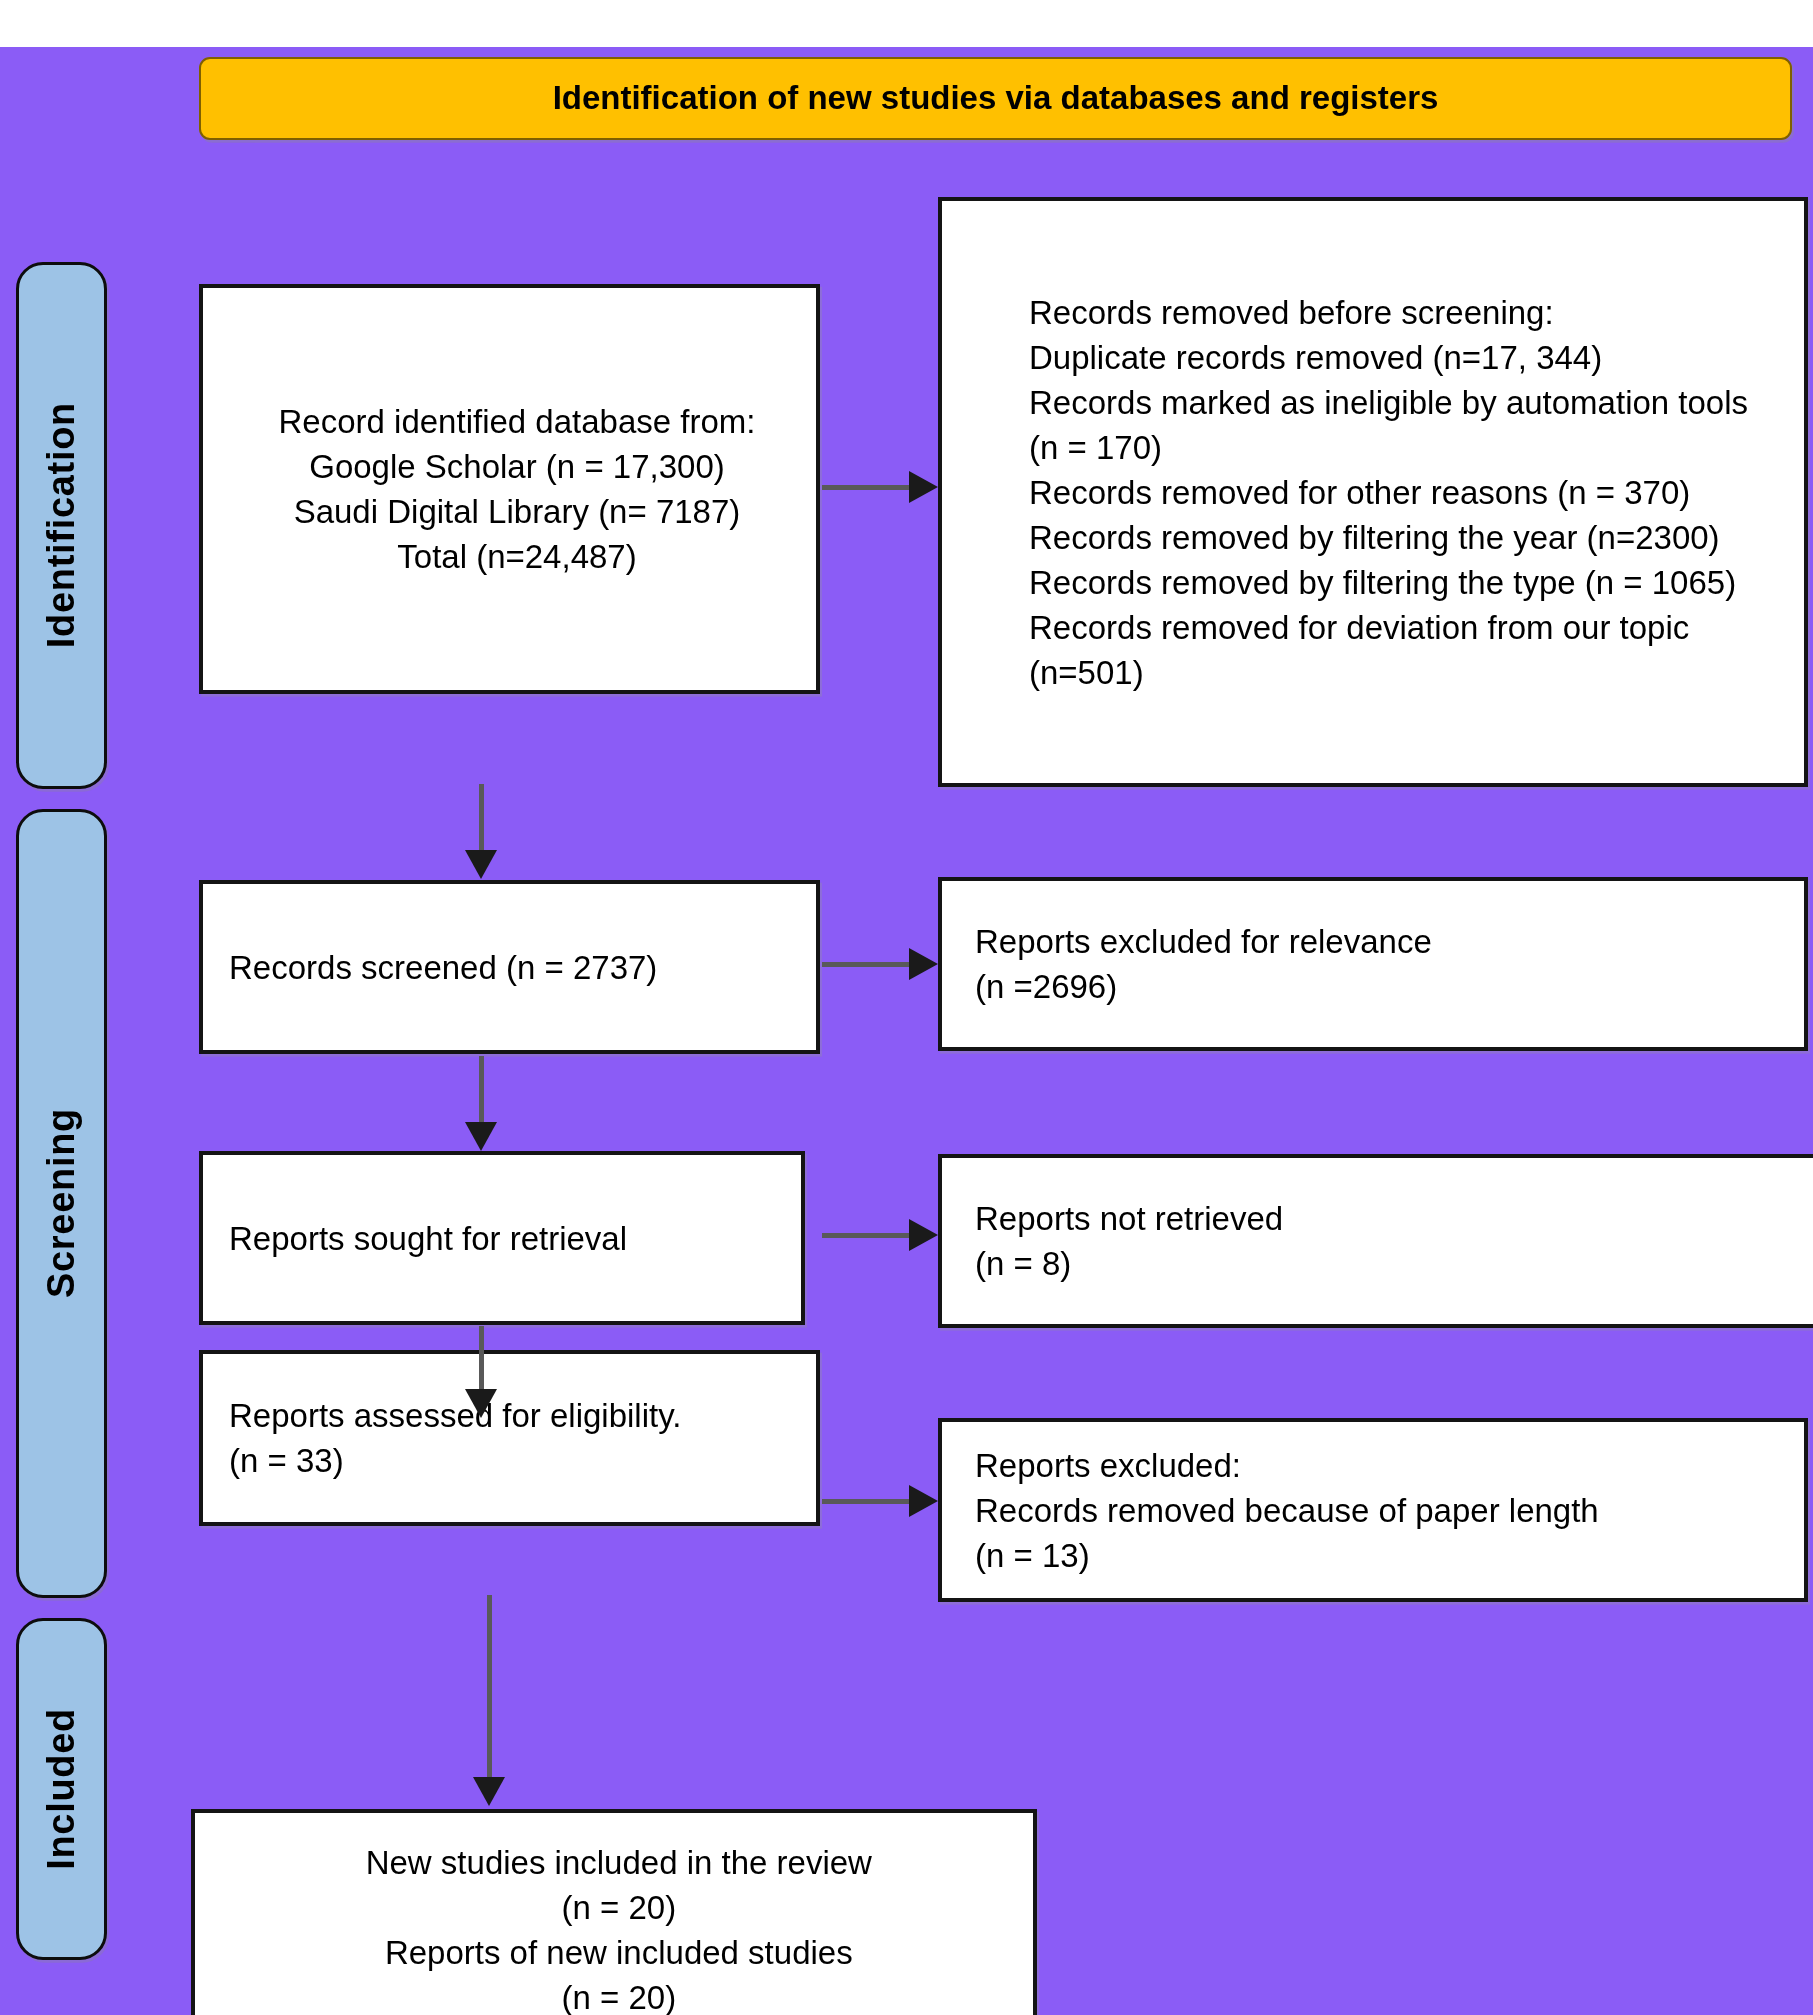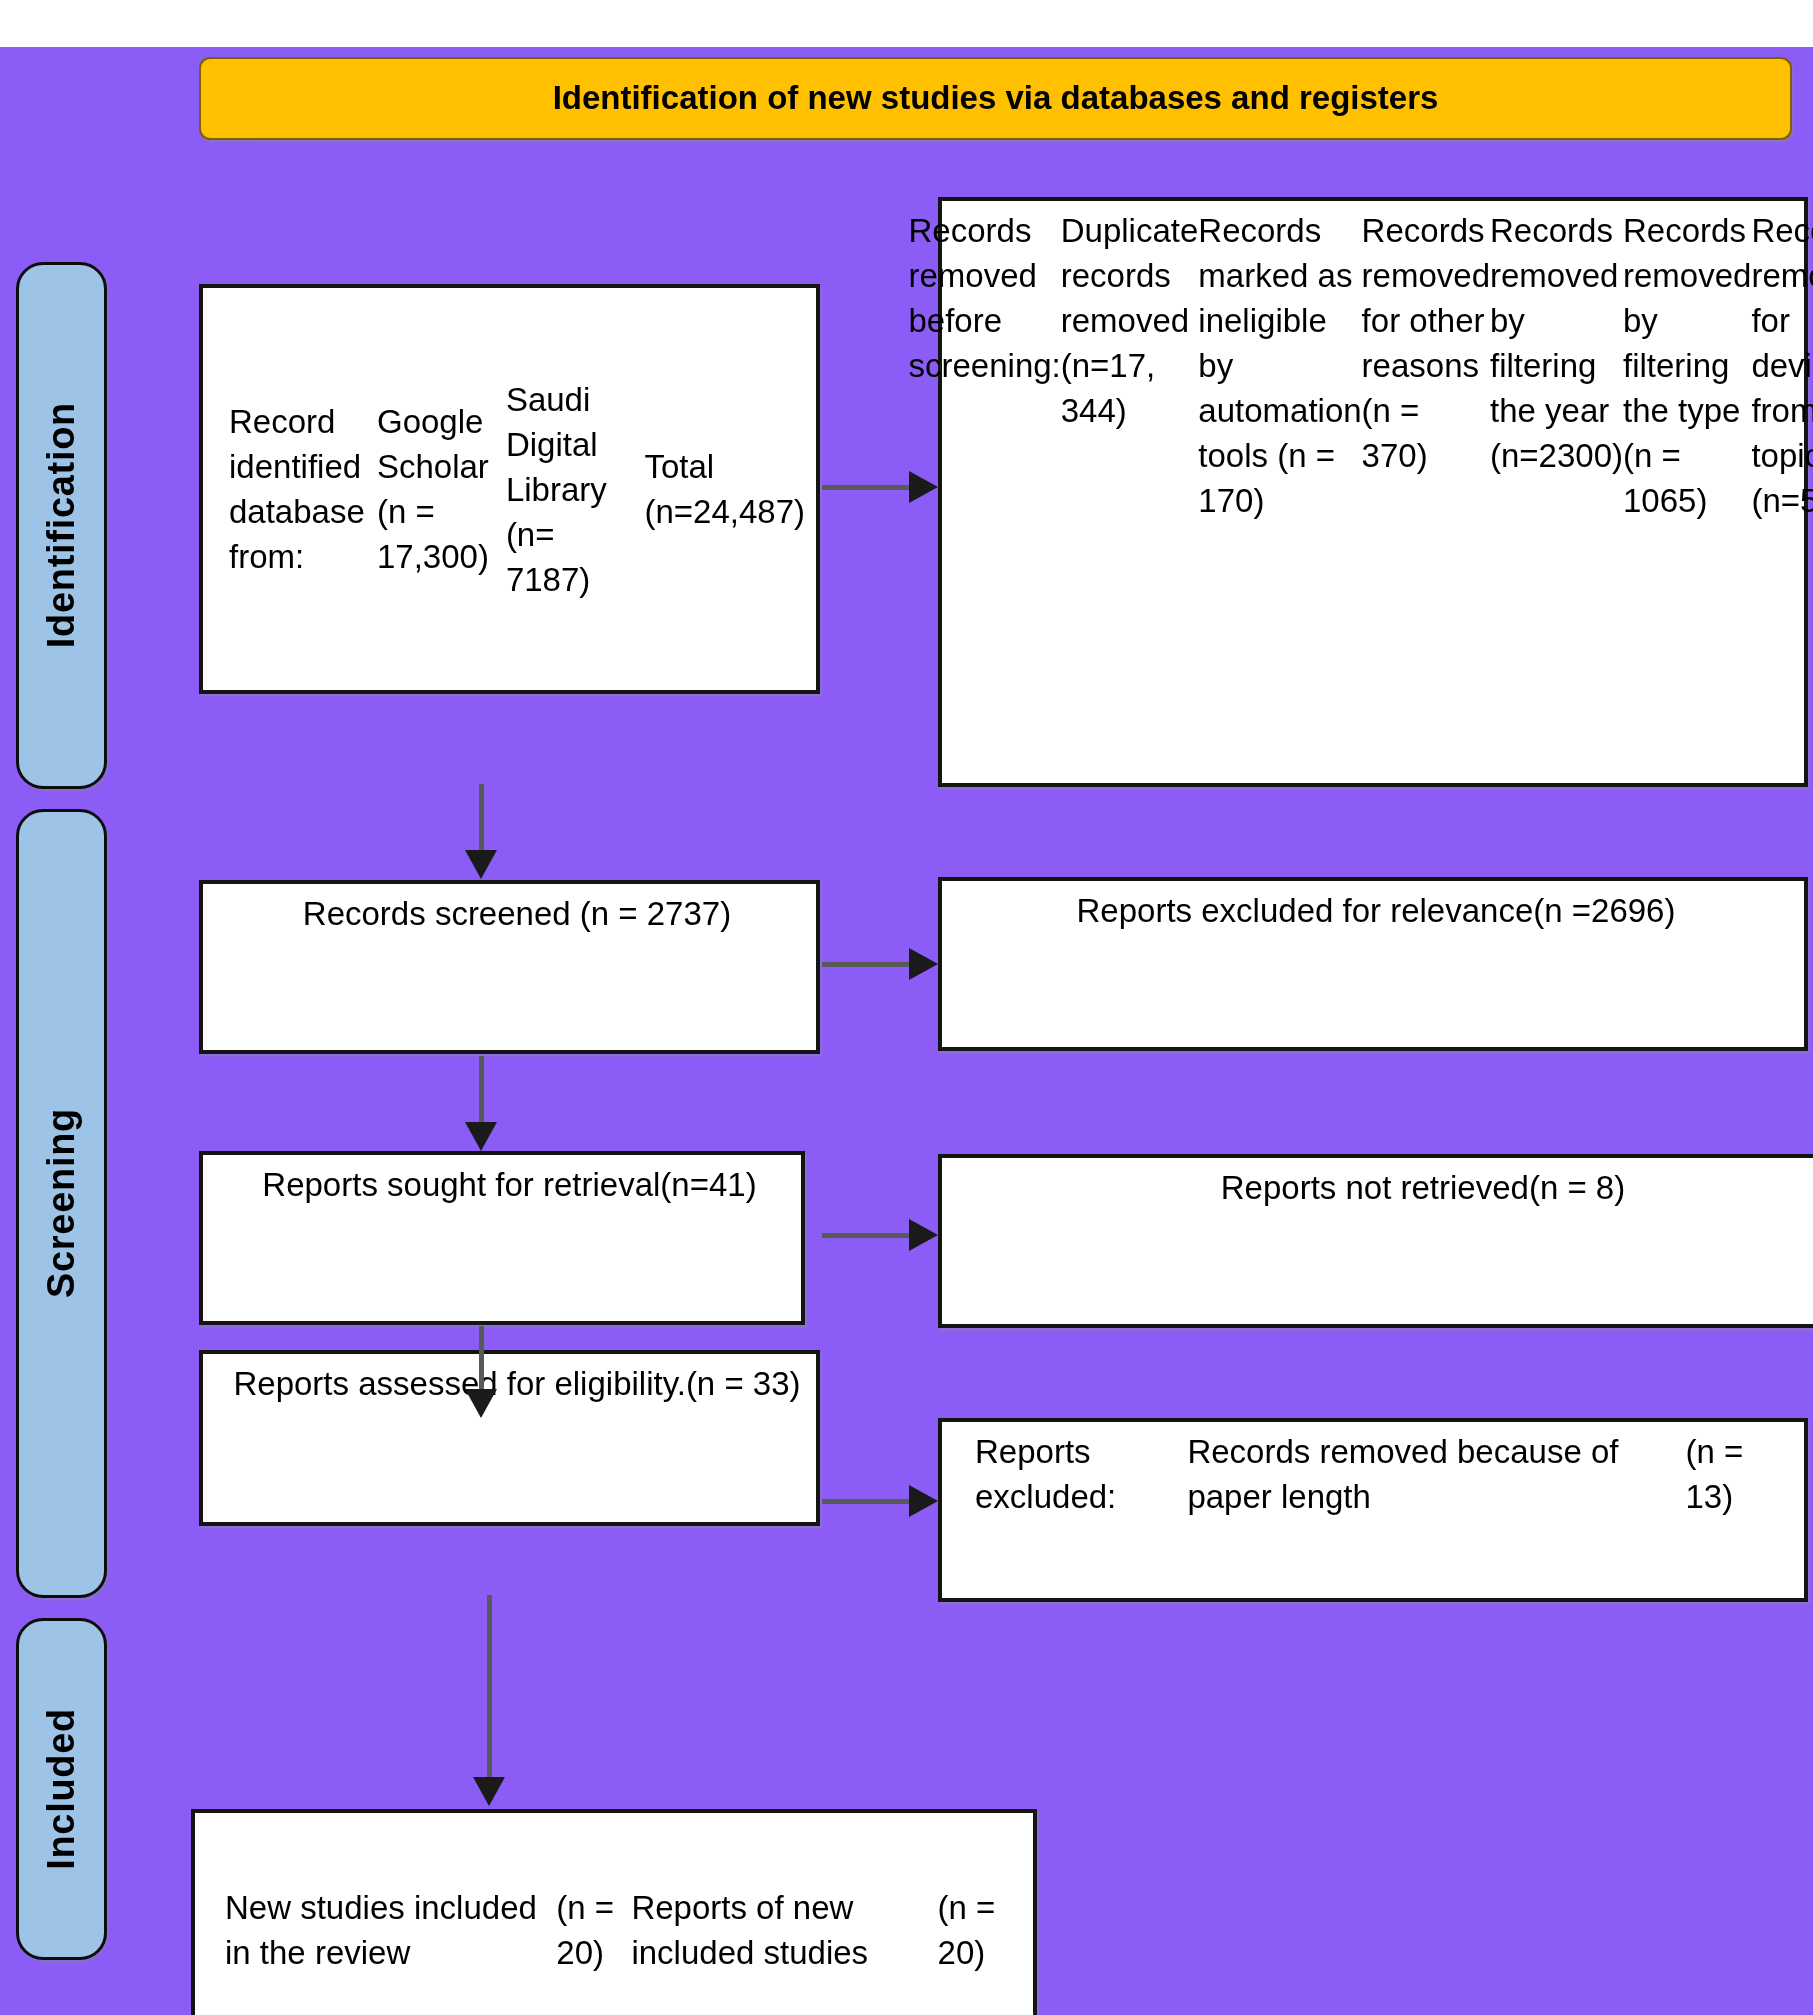--- a/index.html
+++ b/index.html
@@ -32,21 +32,21 @@
     writing-mode:vertical-rl;transform:rotate(180deg);
     font-size:38px;font-weight:bold;white-space:nowrap;letter-spacing:0.7px;
   }
   .stage.identification{top:215px;height:527px;}
   .stage.screening{top:762px;height:789px;}
   .stage.included{top:1571px;height:342px;}
   
   .fbox{
     position:absolute;background:#fff;border:4.8px solid #141414;
     box-sizing:border-box;
-    display:flex;flex-direction:row;justify-content:center;
+    display:flex;flex-direction:column;justify-content:center;
     font-size:33px;line-height:45px;
     box-shadow:2px 2.7px 0 rgba(150,150,150,.30);
   }
   .fbox .ln{display:block;}
   .box-identified{left:199px;top:237px;width:621px;height:410px;padding:6.8px 11px 6.8px 26px;align-items:center;}
   .box-removed{left:938px;top:150px;width:870px;height:590px;padding:6.8px 41px 6.8px 87px;}
   .box-screened{left:199px;top:833px;width:621px;height:174px;padding:6.8px 11px 6.8px 26px;}
   .box-excluded-relevance{left:938px;top:830px;width:870px;height:174px;padding:6.8px 27px 6.8px 33px;}
   .box-sought{left:199px;top:1104px;width:606px;height:174px;padding:6.8px 11px 6.8px 26px;}
   .box-not-retrieved{left:938px;top:1107px;width:964px;height:174px;padding:6.8px 27px 6.8px 33px;}
@@ -120,21 +120,20 @@
     <span class="ln">Records screened (n = 2737)</span>
   </div>
 
   <div class="fbox box-excluded-relevance">
     <span class="ln">Reports excluded for relevance</span>
     <span class="ln">(n =2696)</span>
   </div>
 
   <div class="fbox box-sought">
     <span class="ln">Reports sought for retrieval</span>
-    <span class="ln">(n=41)</span>
   </div>
 
   <div class="fbox box-not-retrieved">
     <span class="ln">Reports not retrieved</span>
     <span class="ln">(n = 8)</span>
   </div>
 
   <div class="fbox box-assessed">
     <span class="ln">Reports assessed for eligibility.</span>
     <span class="ln">(n = 33)</span>

